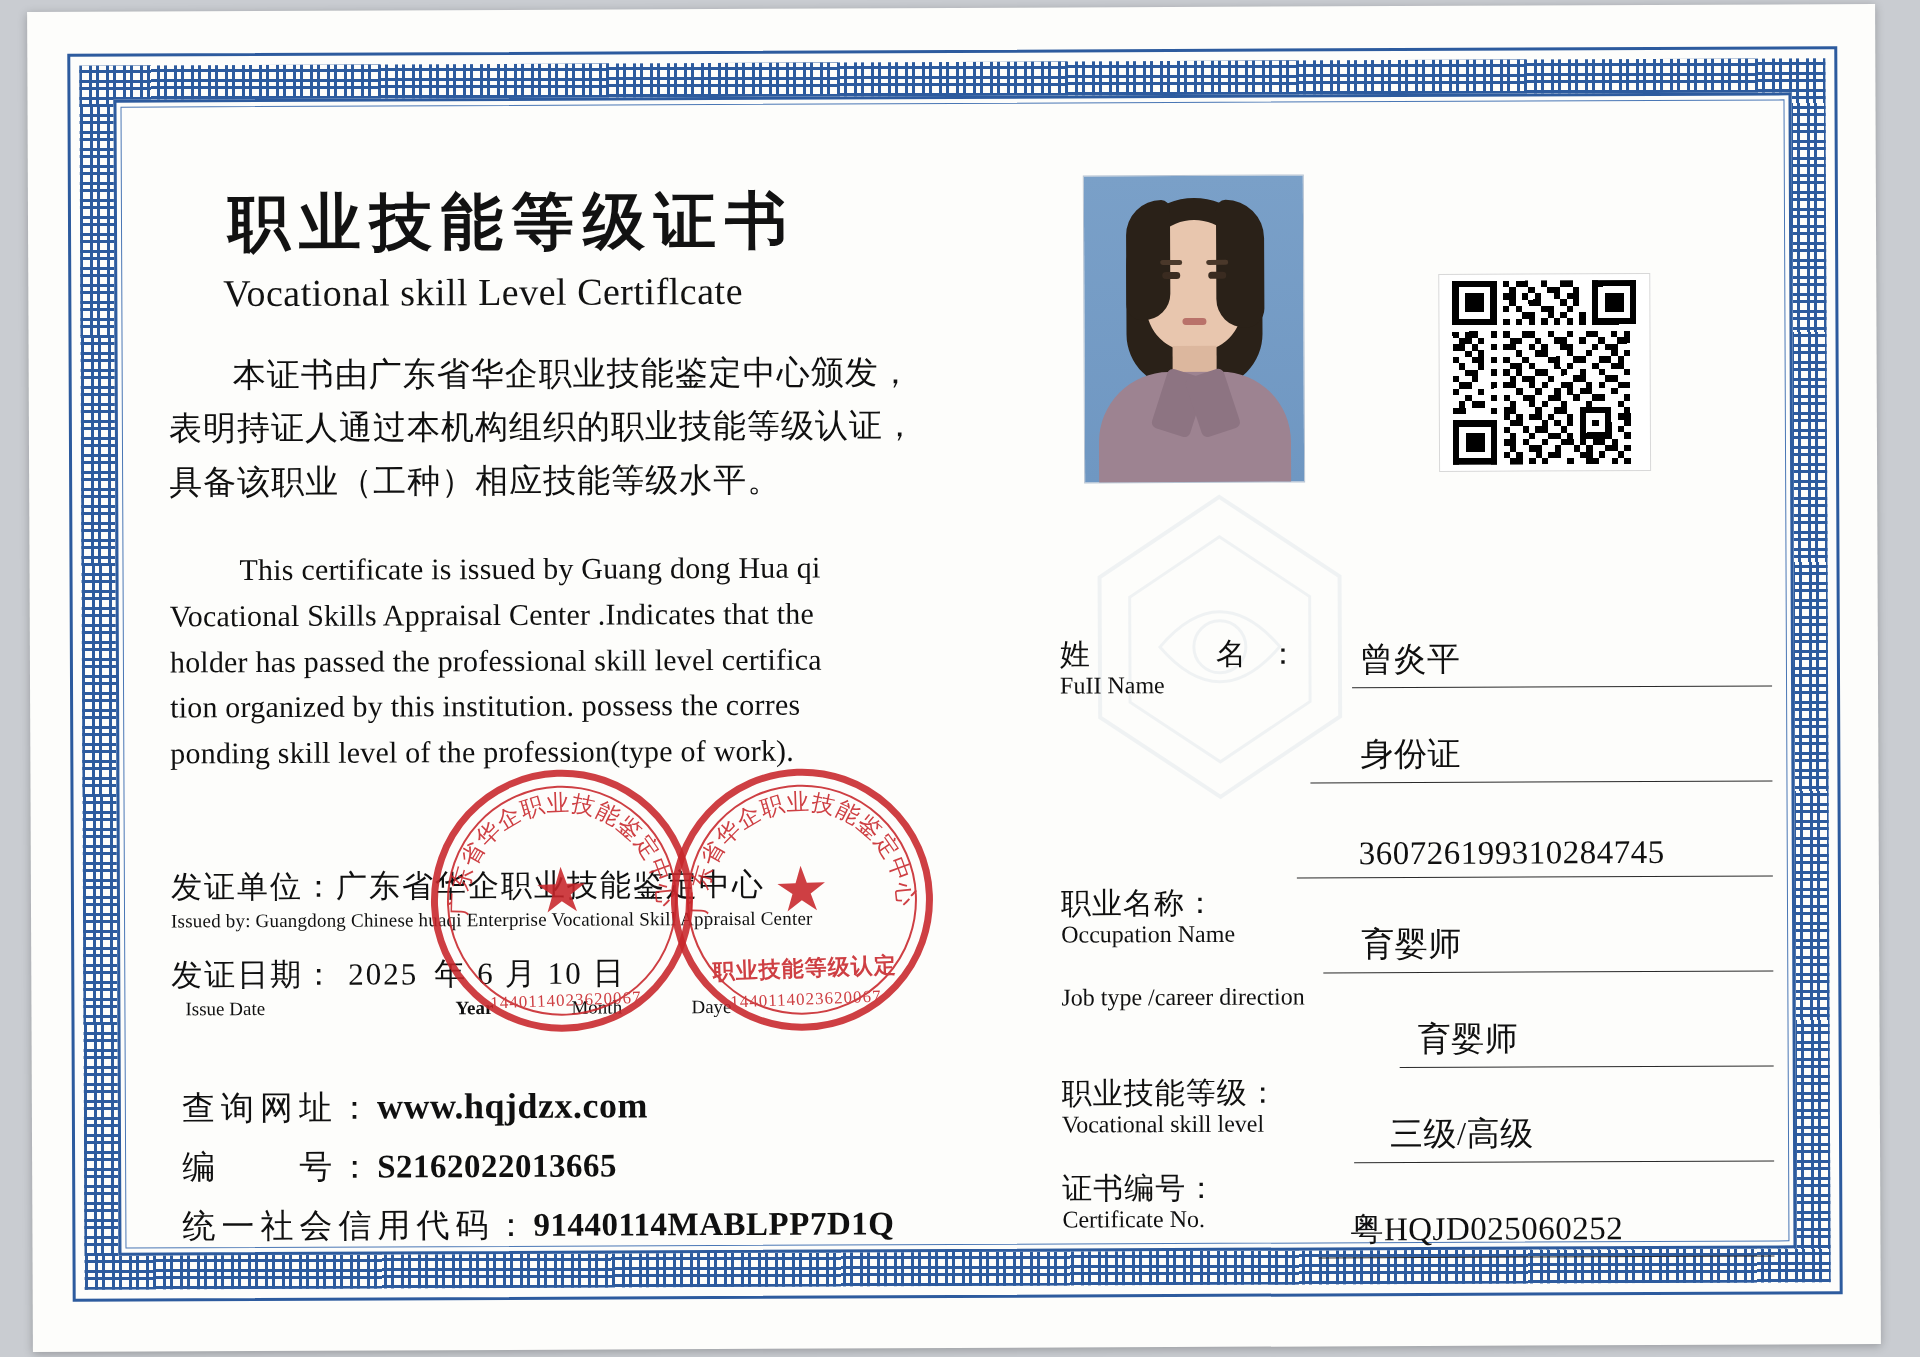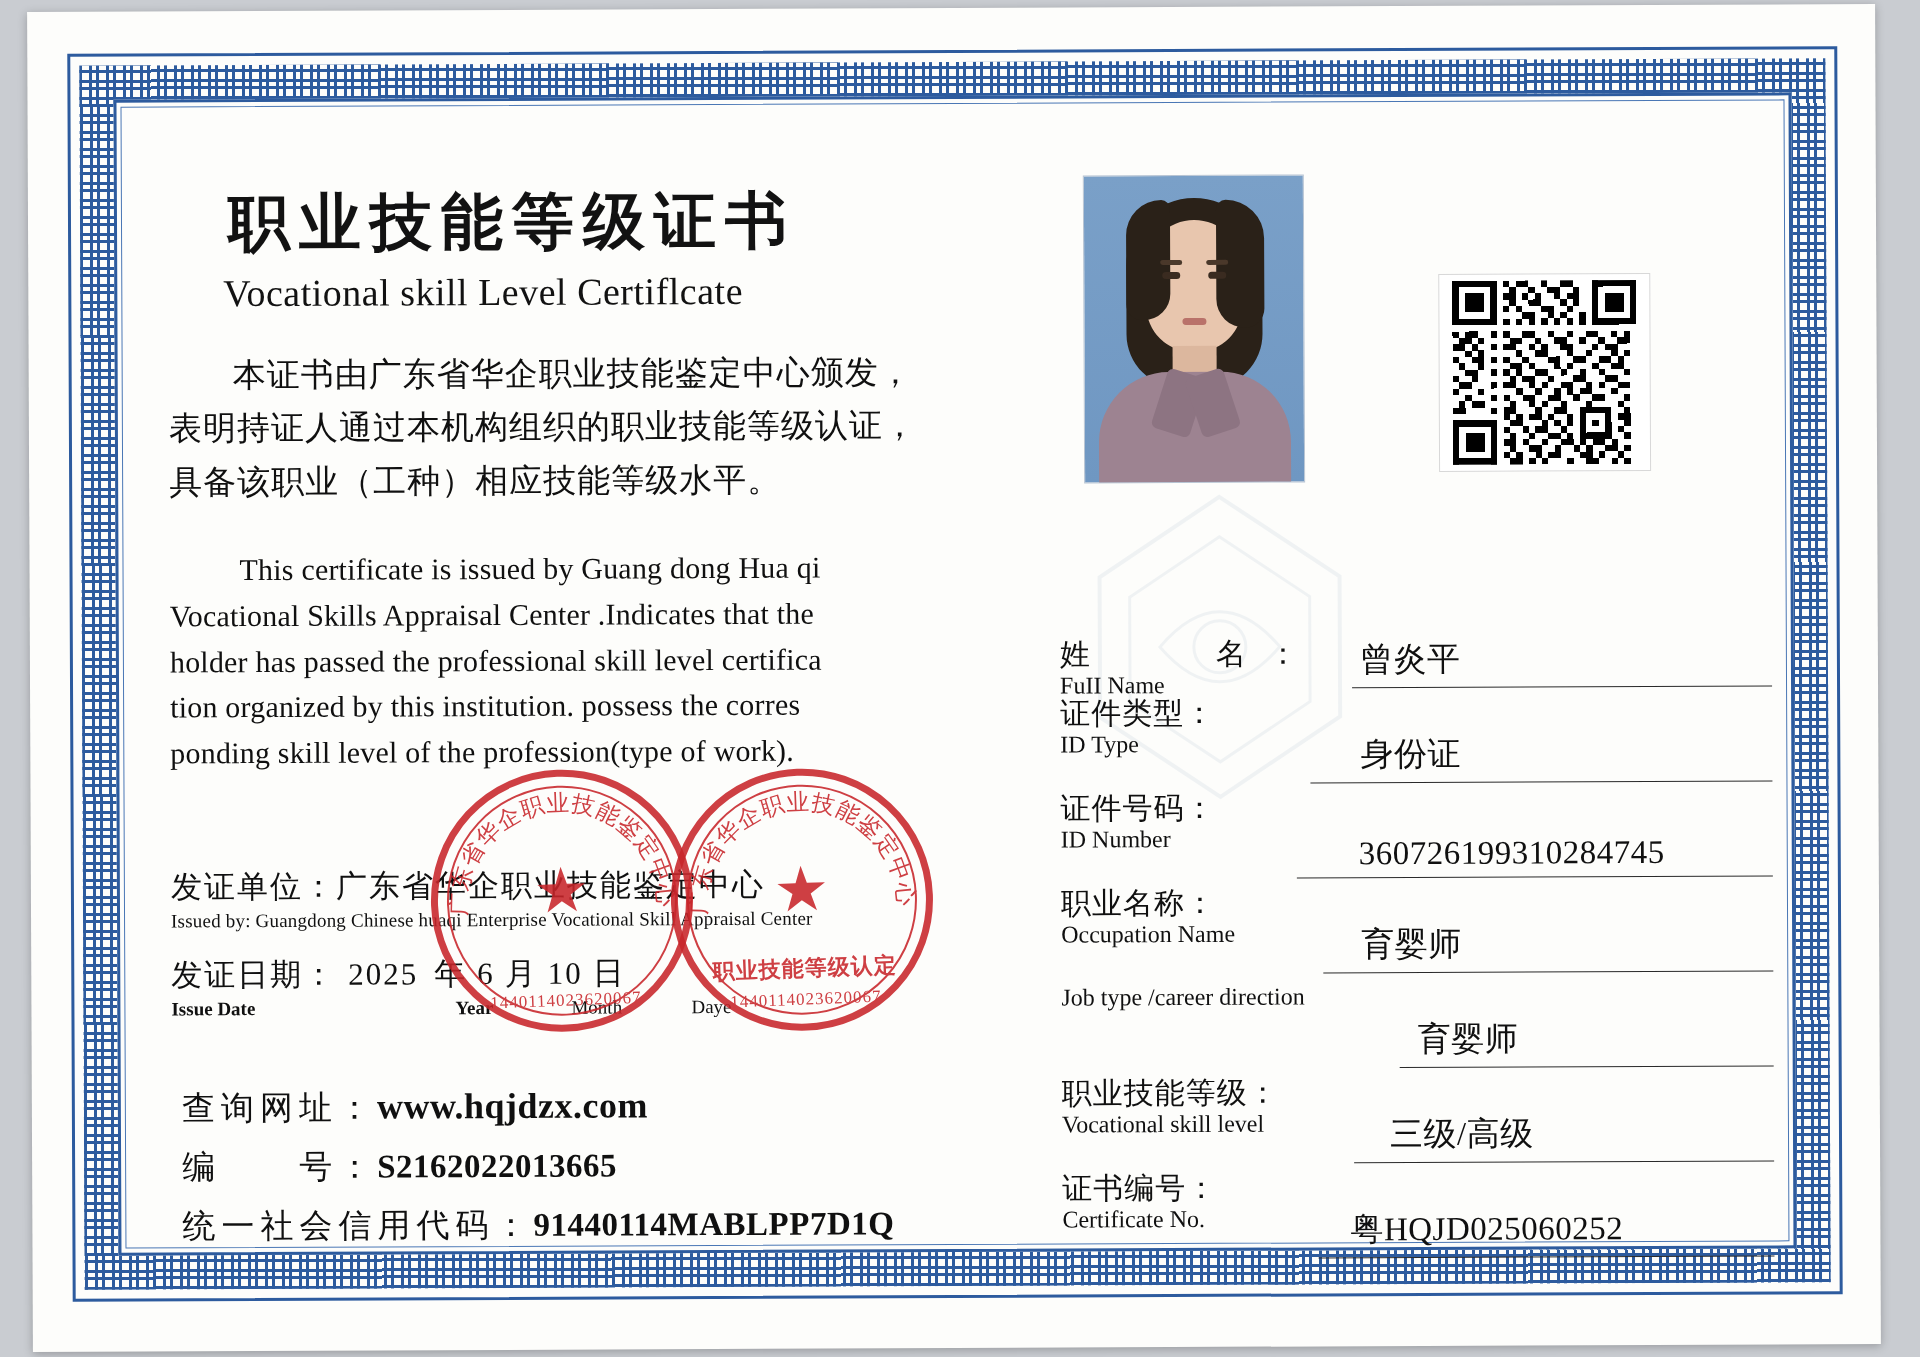--- a/index.html
+++ b/index.html
@@ -180,21 +180,21 @@
   .issue-date-row .yr { margin: 0 16px 0 12px; }
   .issue-date-row .sep { margin: 0 10px; }
   .date-en-row {
     margin-top: 2px;
     font-size: 19px;
     color: #101010;
     position: relative;
     height: 24px;
   }
   .date-en-row span { position: absolute; }
-  .d-issue { left: 0; font-weight: bold; }
+  .d-issue { left: 14px; }
   .d-year  { left: 284px; font-weight: bold; }
   .d-month { left: 400px; }
   .d-daye  { left: 520px; }
 
   .bottom-info {
     position: absolute;
     left: 150px;
     top: 1075px;
     width: 820px;
   }
@@ -692,33 +692,25 @@
       <div class="field">
         <div class="f-labels">
           <div class="f-cn spaced">姓　　名：</div>
           <div class="f-en">FuII Name</div>
         </div>
         <div class="f-value" style="left:300px;">曾炎平</div>
         <div class="f-line" style="left:292px; width:420px;"></div>
       </div>
 
       <div class="field">
-        <div class="f-labels">
-          <div class="f-cn">证件类型：</div>
-          <div class="f-en">ID Type</div>
-        </div>
         <div class="f-value" style="left:300px;font-family:Liberation Serif, serif;">身份证</div>
         <div class="f-line" style="left:250px; width:462px;"></div>
       </div>
 
       <div class="field">
-        <div class="f-labels">
-          <div class="f-cn">证件号码：</div>
-          <div class="f-en">ID Number</div>
-        </div>
         <div class="f-value" style="left:298px;">360726199310284745</div>
         <div class="f-line" style="left:236px; width:476px;"></div>
       </div>
 
       <div class="field">
         <div class="f-labels">
           <div class="f-cn">职业名称：</div>
           <div class="f-en">Occupation Name</div>
         </div>
         <div class="f-value" style="left:300px;">育婴师</div>

